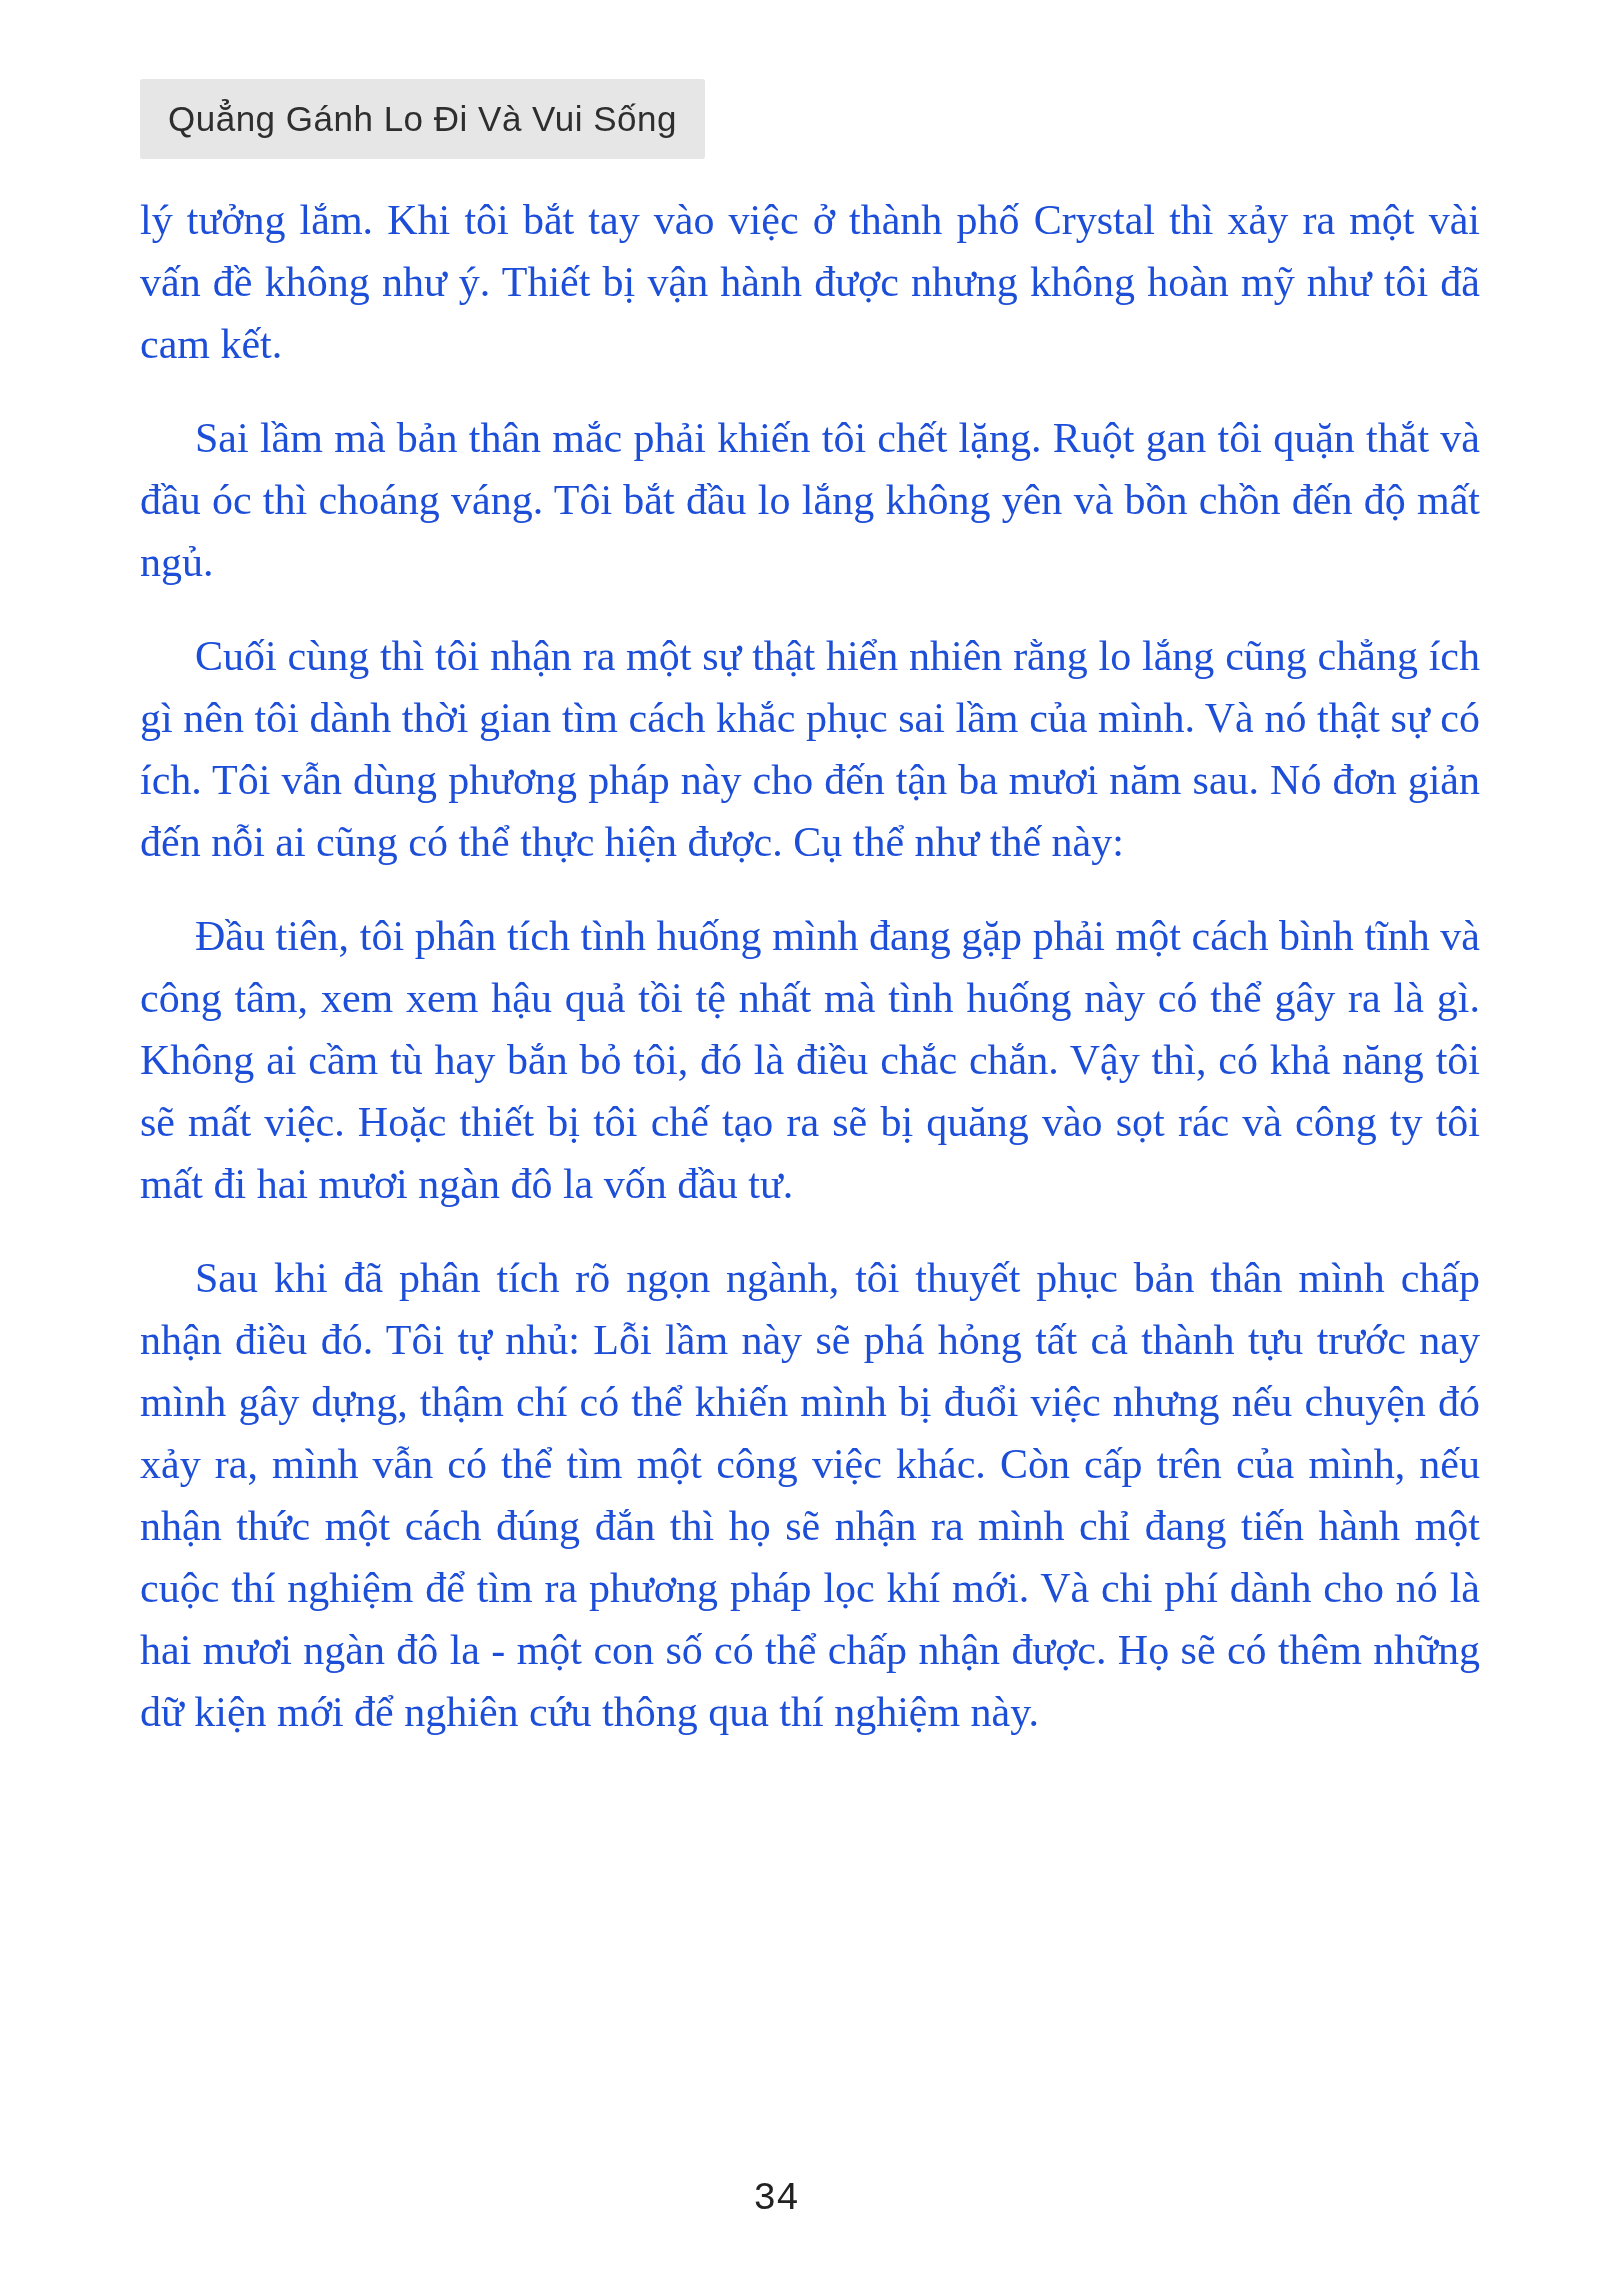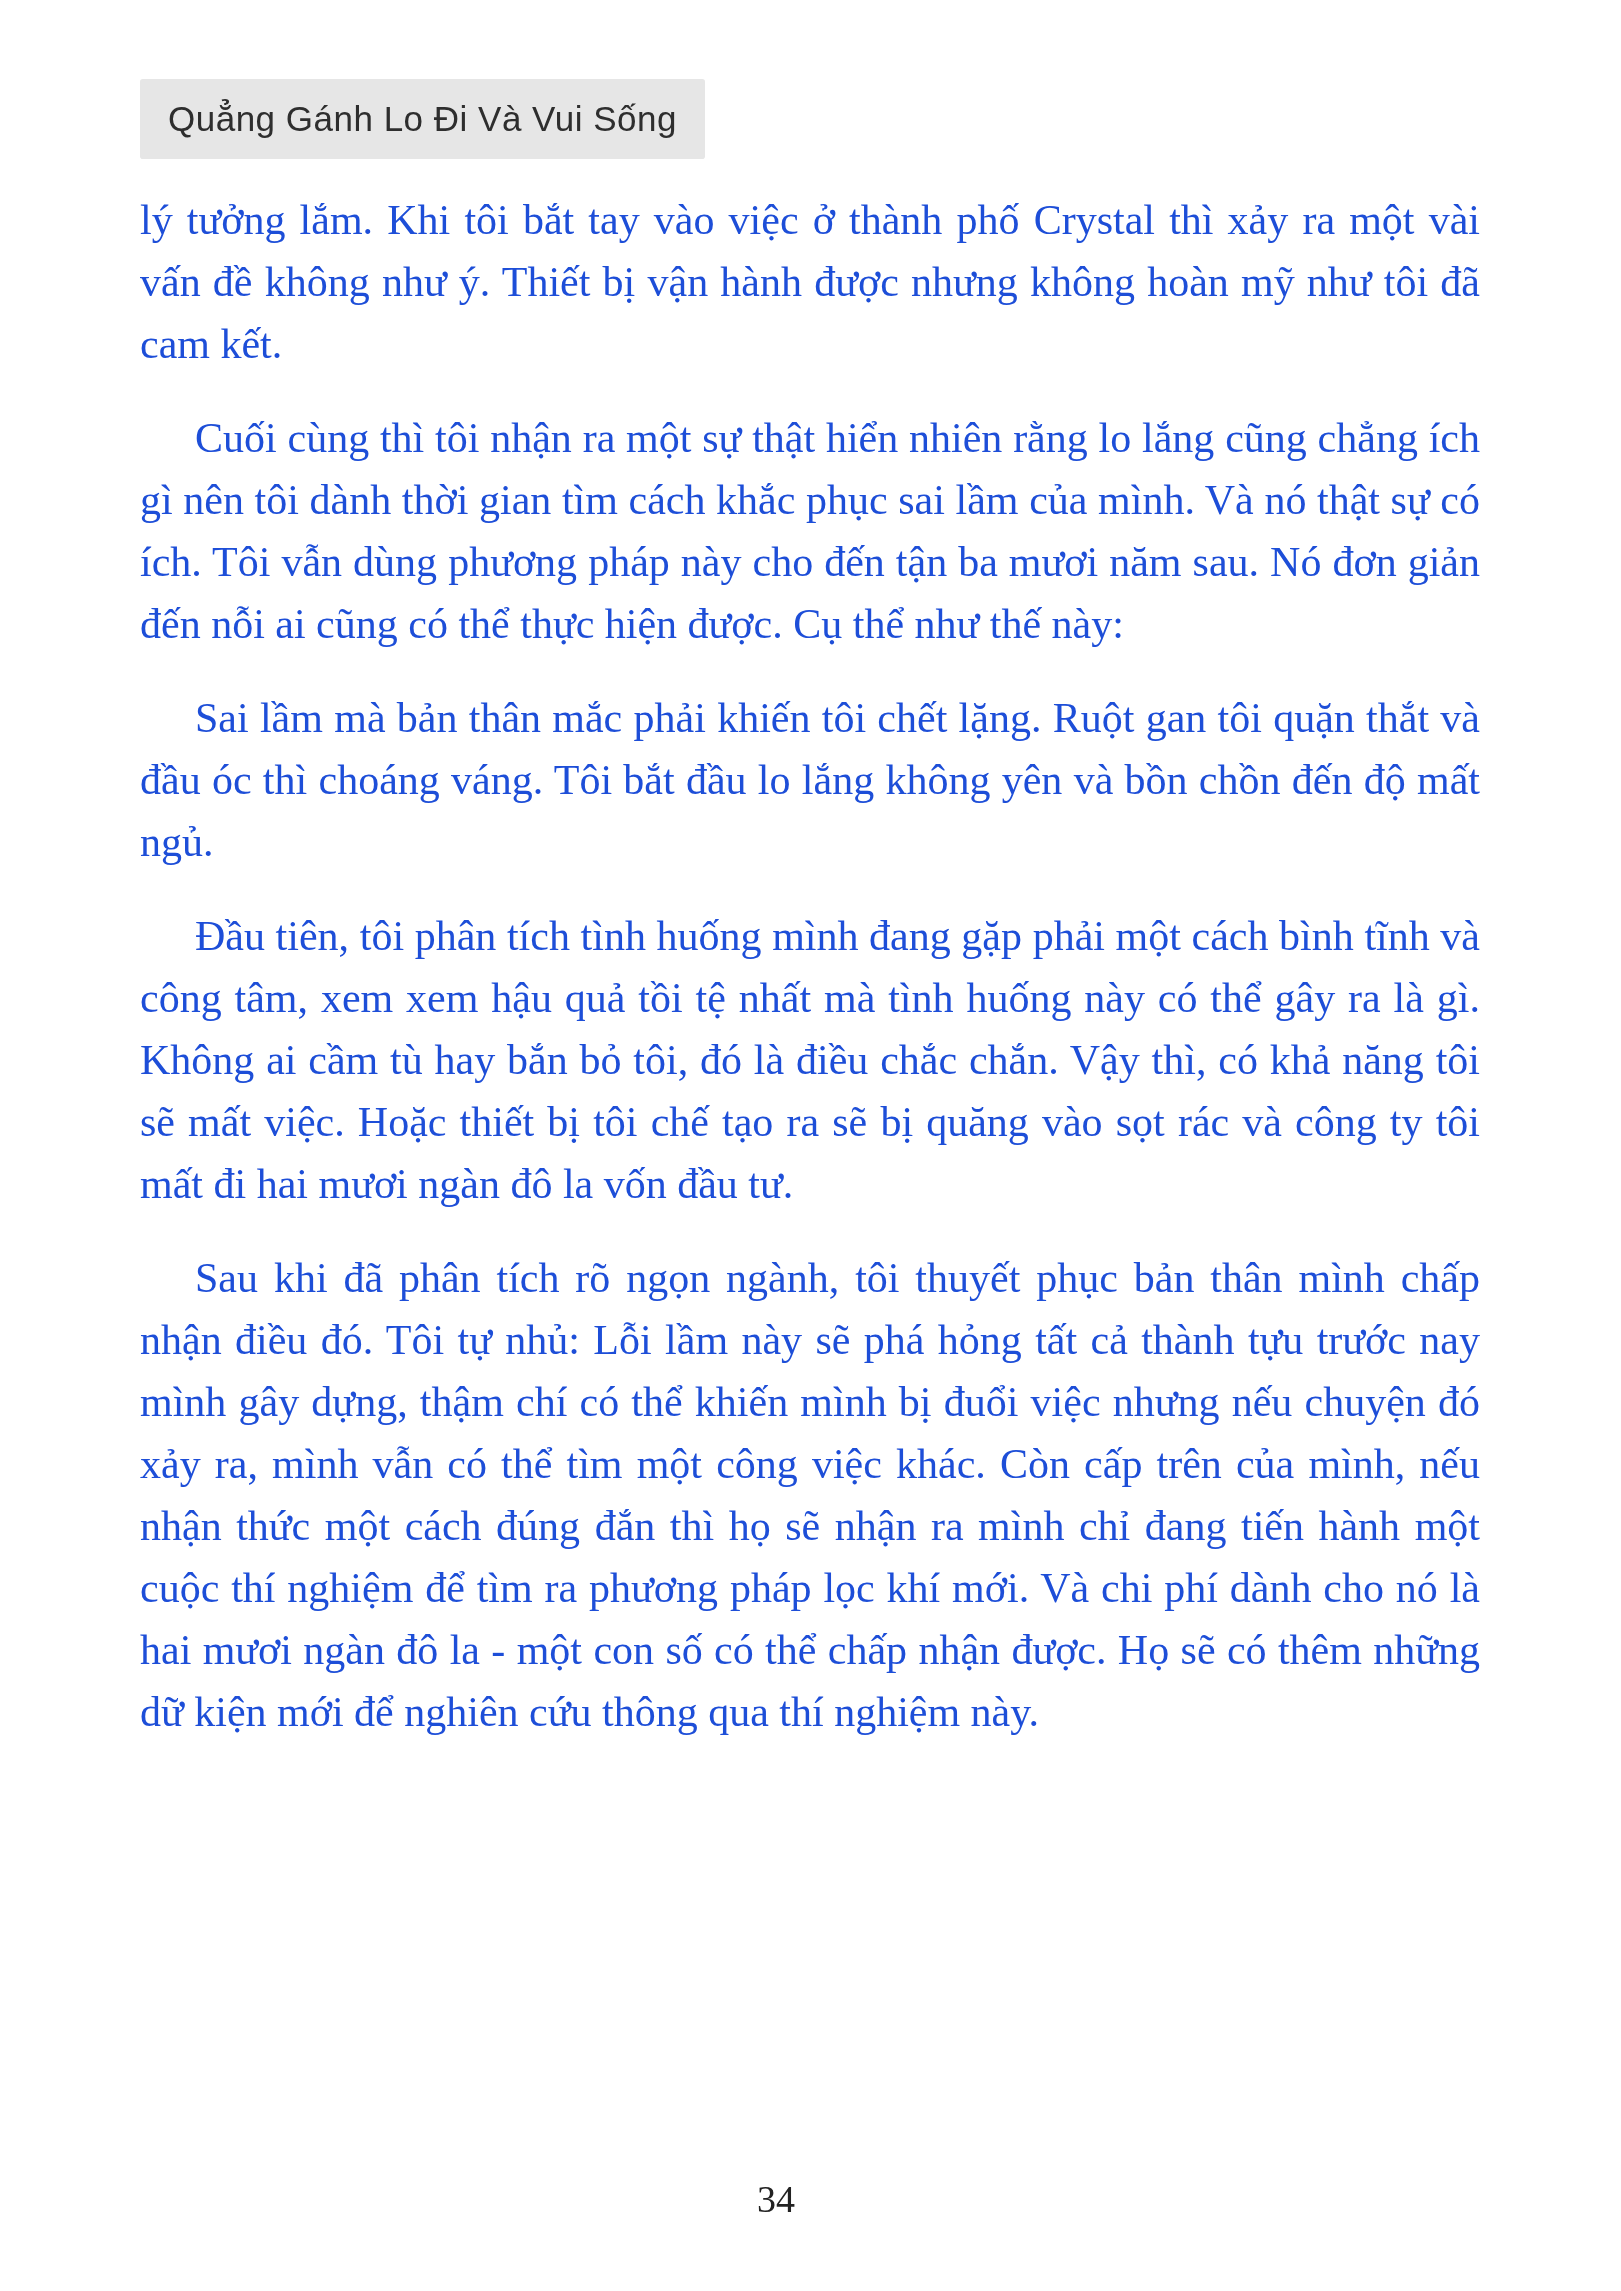--- a/index.html
+++ b/index.html
@@ -46,35 +46,36 @@
     text-indent: 0;
   }
   .page-number {
     position: absolute;
     top: 2177px;
     left: 0;
     width: 100%;
     text-align: center;
     font-size: 38px;
     color: #222222;
+    font-family: Liberation Mono, monospace;
   }
 </style>
 </head>
 <body>
 
 <div class="page">
 
   <div class="header-bar">
     <span>Quẳng Gánh Lo Đi Và Vui Sống</span>
   </div>
 
   <div class="content">
     <p class="no-indent">lý tưởng lắm. Khi tôi bắt tay vào việc ở thành phố Crystal thì xảy ra một vài vấn đề không như ý. Thiết bị vận hành được nhưng không hoàn mỹ như tôi đã cam kết.</p>
+    <p>Sai lầm mà bản thân mắc phải khiến tôi chết lặng. Ruột gan tôi quặn thắt và đầu óc thì choáng váng. Tôi bắt đầu lo lắng không yên và bồn chồn đến độ mất ngủ.</p>
     <p>Cuối cùng thì tôi nhận ra một sự thật hiển nhiên rằng lo lắng cũng chẳng ích gì nên tôi dành thời gian tìm cách khắc phục sai lầm của mình. Và nó thật sự có ích. Tôi vẫn dùng phương pháp này cho đến tận ba mươi năm sau. Nó đơn giản đến nỗi ai cũng có thể thực hiện được. Cụ thể như thế này:</p>
-    <p>Sai lầm mà bản thân mắc phải khiến tôi chết lặng. Ruột gan tôi quặn thắt và đầu óc thì choáng váng. Tôi bắt đầu lo lắng không yên và bồn chồn đến độ mất ngủ.</p>
     <p>Đầu tiên, tôi phân tích tình huống mình đang gặp phải một cách bình tĩnh và công tâm, xem xem hậu quả tồi tệ nhất mà tình huống này có thể gây ra là gì. Không ai cầm tù hay bắn bỏ tôi, đó là điều chắc chắn. Vậy thì, có khả năng tôi sẽ mất việc. Hoặc thiết bị tôi chế tạo ra sẽ bị quăng vào sọt rác và công ty tôi mất đi hai mươi ngàn đô la vốn đầu tư.</p>
     <p>Sau khi đã phân tích rõ ngọn ngành, tôi thuyết phục bản thân mình chấp nhận điều đó. Tôi tự nhủ: Lỗi lầm này sẽ phá hỏng tất cả thành tựu trước nay mình gây dựng, thậm chí có thể khiến mình bị đuổi việc nhưng nếu chuyện đó xảy ra, mình vẫn có thể tìm một công việc khác. Còn cấp trên của mình, nếu nhận thức một cách đúng đắn thì họ sẽ nhận ra mình chỉ đang tiến hành một cuộc thí nghiệm để tìm ra phương pháp lọc khí mới. Và chi phí dành cho nó là hai mươi ngàn đô la - một con số có thể chấp nhận được. Họ sẽ có thêm những dữ kiện mới để nghiên cứu thông qua thí nghiệm này.</p>
   </div>
 
   <div class="page-number">34</div>
 
 </div>
 
 
 </body></html>

